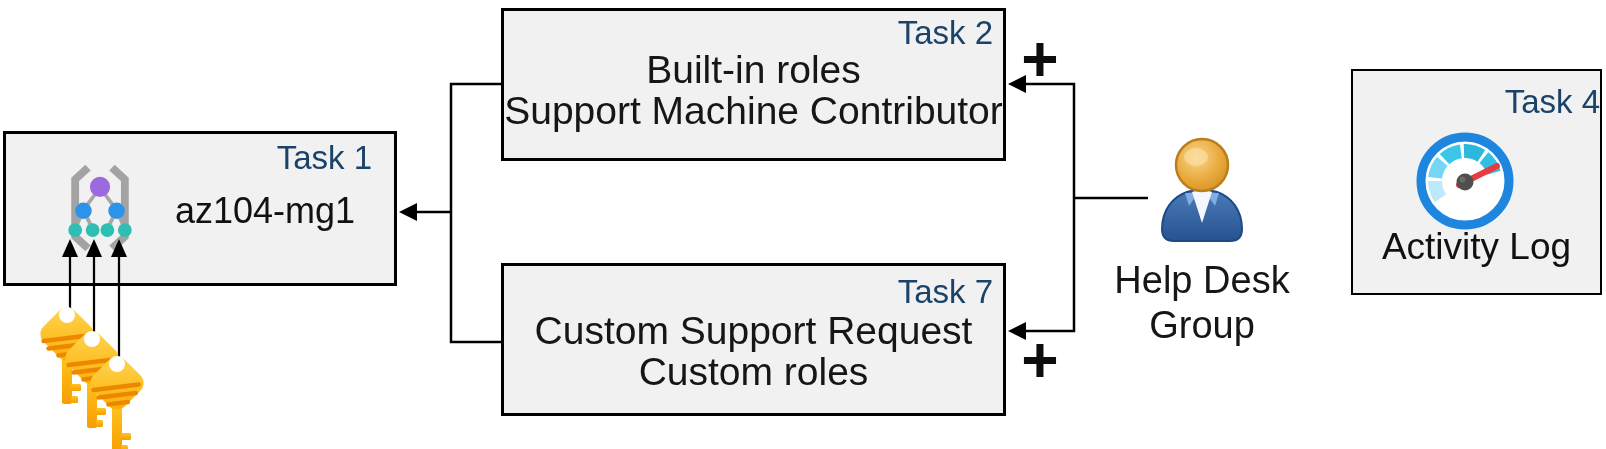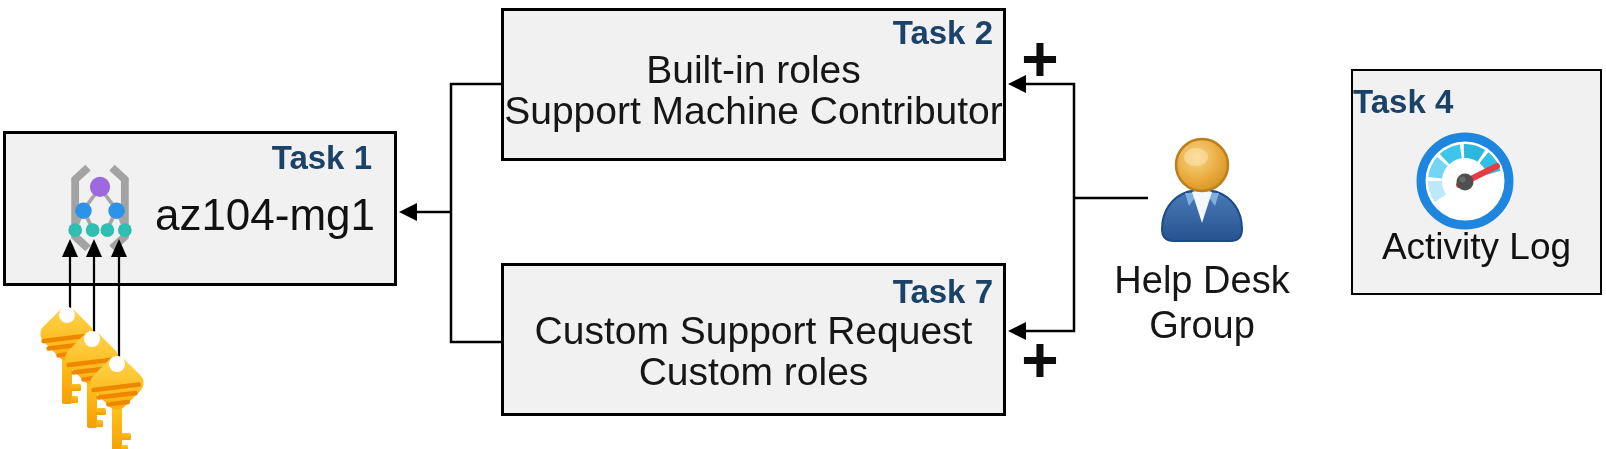--- a/index.html
+++ b/index.html
@@ -1,21 +1,21 @@
 <!DOCTYPE html>
 <html><head>
 <meta charset="utf-8">
 <style>
   html,body{margin:0;padding:0;background:#ffffff;}
   #canvas{
     position:relative;width:1606px;height:449px;overflow:hidden;background:#ffffff;
     font-family:"Liberation Sans","DejaVu Sans",sans-serif;color:#111;
   }
   .box{position:absolute;background:#F1F1F1;border:3px solid #000;box-sizing:border-box;}
-  .task-label{position:absolute;color:#1B4268;font-weight:bold;font-size:33px;white-space:nowrap;}
+  .task-label{position:absolute;color:#1B4268;font-weight:normal;font-size:33px;white-space:nowrap;}
   .box-lines{position:absolute;left:0;right:0;text-align:center;font-size:39px;line-height:41px;color:#161616;}
   .center-text{position:absolute;left:0;right:0;text-align:center;}
   svg{display:block;}
   .overlay{position:absolute;left:0;top:0;z-index:5;pointer-events:none;}
   .plus{position:absolute;z-index:6;width:64px;height:74px;line-height:74px;text-align:center;
         font-size:64px;font-weight:bold;color:#0d0d0d;}
 </style>
 </head>
 <body>
 
@@ -35,41 +35,41 @@
           <line x1="68" y1="52" x2="77" y2="73"></line>
       </g>
       <circle cx="50" cy="27" r="11" fill="#9C6ADE"></circle>
       <circle cx="32" cy="53" r="9" fill="#2D93E8"></circle>
       <circle cx="68" cy="53" r="9" fill="#2D93E8"></circle>
       <circle cx="23" cy="74" r="7.5" fill="#2EBFB2"></circle>
       <circle cx="42" cy="74" r="7.5" fill="#2EBFB2"></circle>
       <circle cx="58" cy="74" r="7.5" fill="#2EBFB2"></circle>
       <circle cx="77" cy="74" r="7.5" fill="#2EBFB2"></circle>
     </svg>
-    <div class="center-text" style="left:140px;right:10px;top:56px;font-size:44px;">az104-mg1</div>
+    <div class="center-text" style="left:140px;right:10px;top:56px;font-size:36px;">az104-mg1</div>
   </div>
 
   <div class="box" style="left:501px;top:8px;width:505px;height:153px;">
     <div class="task-label" style="right:10px;top:3px;">Task 2</div>
     <div class="box-lines" style="top:38px;">
       <div>Built-in roles</div>
       <div>Support Machine Contributor</div>
     </div>
   </div>
 
   <div class="box" style="left:501px;top:263px;width:505px;height:153px;">
     <div class="task-label" style="right:10px;top:7px;">Task 7</div>
     <div class="box-lines" style="top:44px;">
       <div>Custom Support Request</div>
       <div>Custom roles</div>
     </div>
   </div>
 
   <div class="box" style="left:1351px;top:69px;width:251px;height:226px;border-width:2px;">
-    <div class="center-text task-label" style="top:12px;position:absolute;left:0;right:0;text-align:left;">Task 4</div>
+    <div class="center-text task-label" style="top:12px;position:absolute;left:0;right:0;text-align:right;">Task 4</div>
     <svg style="position:absolute;left:62px;top:60px;" width="100" height="100" viewBox="0 0 100 100" aria-label="activity-log-gauge-icon">
       <circle cx="50" cy="50" r="44" fill="#ffffff" stroke-width="9" stroke="#1E86DE"></circle>
       <path d="M19.7,71.2 A37,37 0 0 1 13,50 L27,50 A23,23 0 0 0 31.2,63.2 Z" fill="#BEE9FB"></path>
       <path d="M13.2,46.1 A37,37 0 0 1 22.1,25.7 L32.6,34.9 A23,23 0 0 0 27.1,47.6 Z" fill="#74D5F4"></path>
       <path d="M24.8,23 A37,37 0 0 1 44.9,13.4 L46.8,27.2 A23,23 0 0 0 34.3,33.2 Z" fill="#3BC6EA"></path>
       <path d="M48.7,13 A37,37 0 0 1 70.2,19 L62.5,30.7 A23,23 0 0 0 49.2,27 Z" fill="#2CB7DC"></path>
       <path d="M73.3,21.2 A37,37 0 0 1 85.6,39.8 L72.1,43.7 A23,23 0 0 0 64.5,32.1 Z" fill="#31C0E4"></path>
       <line x1="44" y1="54" x2="82" y2="35" stroke-width="6" stroke-linecap="round" stroke="#E63B42"></line>
       <circle cx="50" cy="51" r="8.5" fill="#4F4F4F"></circle>
       <circle cx="47.5" cy="48.5" r="3" fill="#6B6B6B"></circle>

